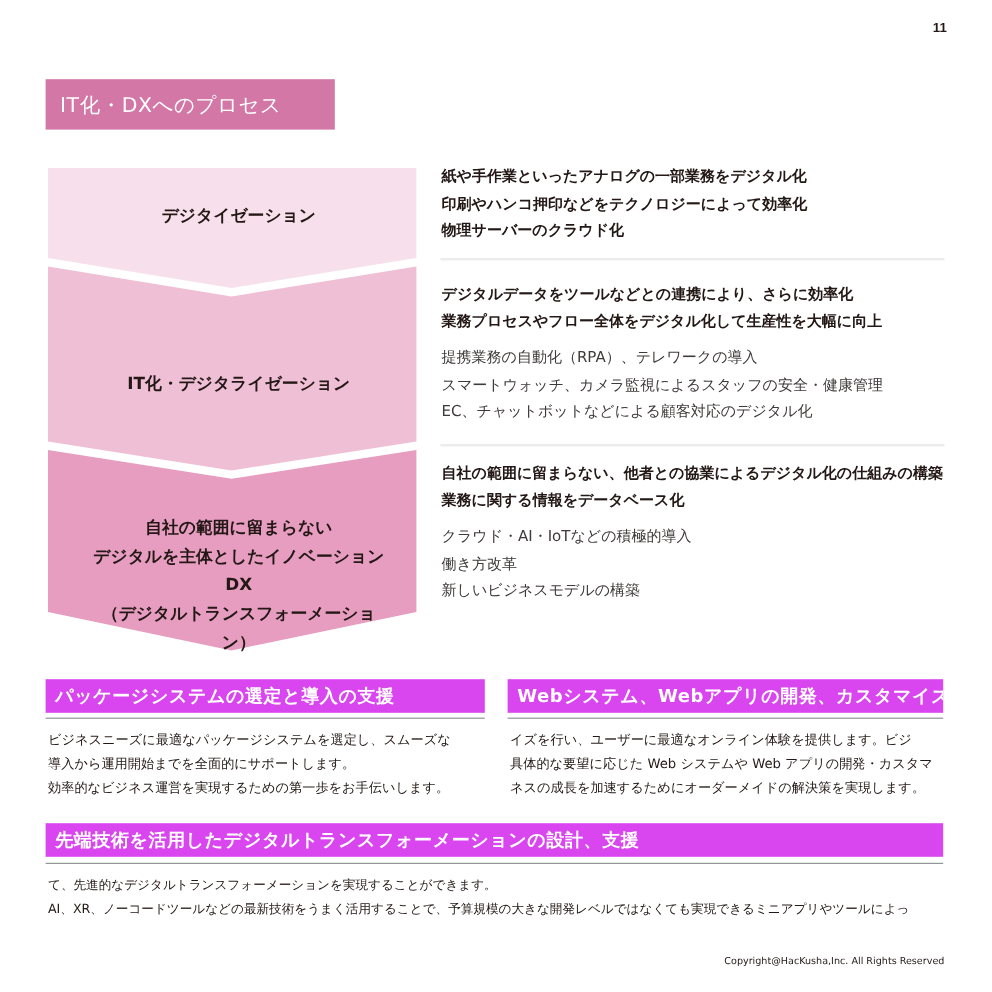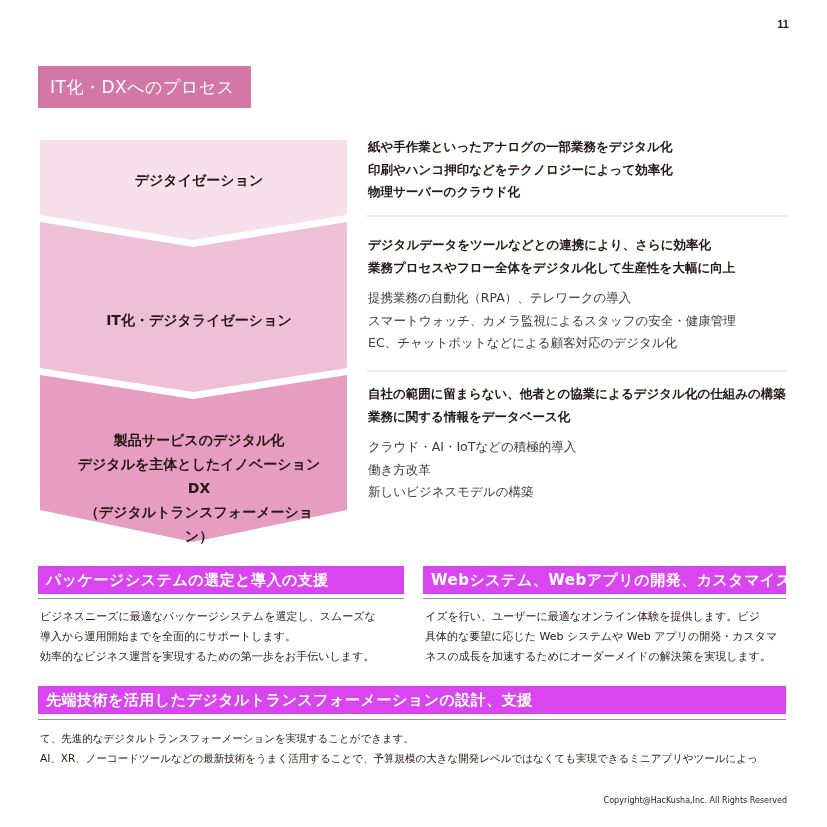--- a/index.html
+++ b/index.html
@@ -1,21 +1,21 @@
 <!DOCTYPE html>
 <html><head>
 <meta charset="utf-8">
 <style>
   * { box-sizing: border-box; margin: 0; padding: 0; }
   html, body { width: 827px; height: 827px; background: #ffffff; overflow: hidden; }
   body { position: relative; font-family: "DejaVu Sans", "Liberation Sans", sans-serif; color: #231815; }
 
   .page-number { position: absolute; right: 38px; top: 18px; font-size: 11px; font-weight: bold; font-family: "Liberation Sans", sans-serif; }
 
-  .title-banner { position: absolute; left: 38px; top: 66px; width: 213px; height: 42px; background: #d277a6; color: #fff; font-size: 17px; display: flex; align-items: center; padding-left: 12px; letter-spacing: 0.5px; }
+  .title-banner { position: absolute; left: 38px; top: 66px; width: 241px; height: 42px; background: #d277a6; color: #fff; font-size: 17px; display: flex; align-items: center; padding-left: 12px; letter-spacing: 0.5px; }
 
   .chevrons { position: absolute; left: 0; top: 0; width: 827px; height: 560px; pointer-events: none; }
   .chev-label { position: absolute; left: 40px; width: 284px; text-align: center; font-size: 14px; font-weight: bold; line-height: 24px; color: #231815; padding-left: 34px; }
 
   .proc-text { position: absolute; left: 368px; width: 420px; font-size: 12.5px; line-height: 22.5px; }
   .proc-text .bold { font-weight: bold; }
   .proc-text .normal { color: #3e3a39; }
   .proc-text .gap { height: 8px; }
   .divider { position: absolute; left: 367px; width: 420px; height: 2px; background: #ececec; }
 
@@ -36,21 +36,21 @@
   <polygon points="40,375 193,399 347,375 347,510 193,542 40,510" fill="#e79dc0"></polygon>
 </svg>
 
 <div class="chev-label" style="top:168px;">
   <div>デジタイゼーション</div>
 </div>
 <div class="chev-label" style="top:308px;">
   <div>IT化・デジタライゼーション</div>
 </div>
 <div class="chev-label" style="top:428px;">
-  <div>製品サービスのデジタル化</div>
+  <div>自社の範囲に留まらない</div>
   <div>デジタルを主体としたイノベーションDX</div>
   <div>（デジタルトランスフォーメーション）</div>
 </div>
 
 <div class="proc-text" style="top:136px;">
   <div class="bold">紙や手作業といったアナログの一部業務をデジタル化</div>
   <div class="bold">印刷やハンコ押印などをテクノロジーによって効率化</div>
   <div class="bold">物理サーバーのクラウド化</div>
 </div>
 <div class="divider" style="top:215px;"></div>

